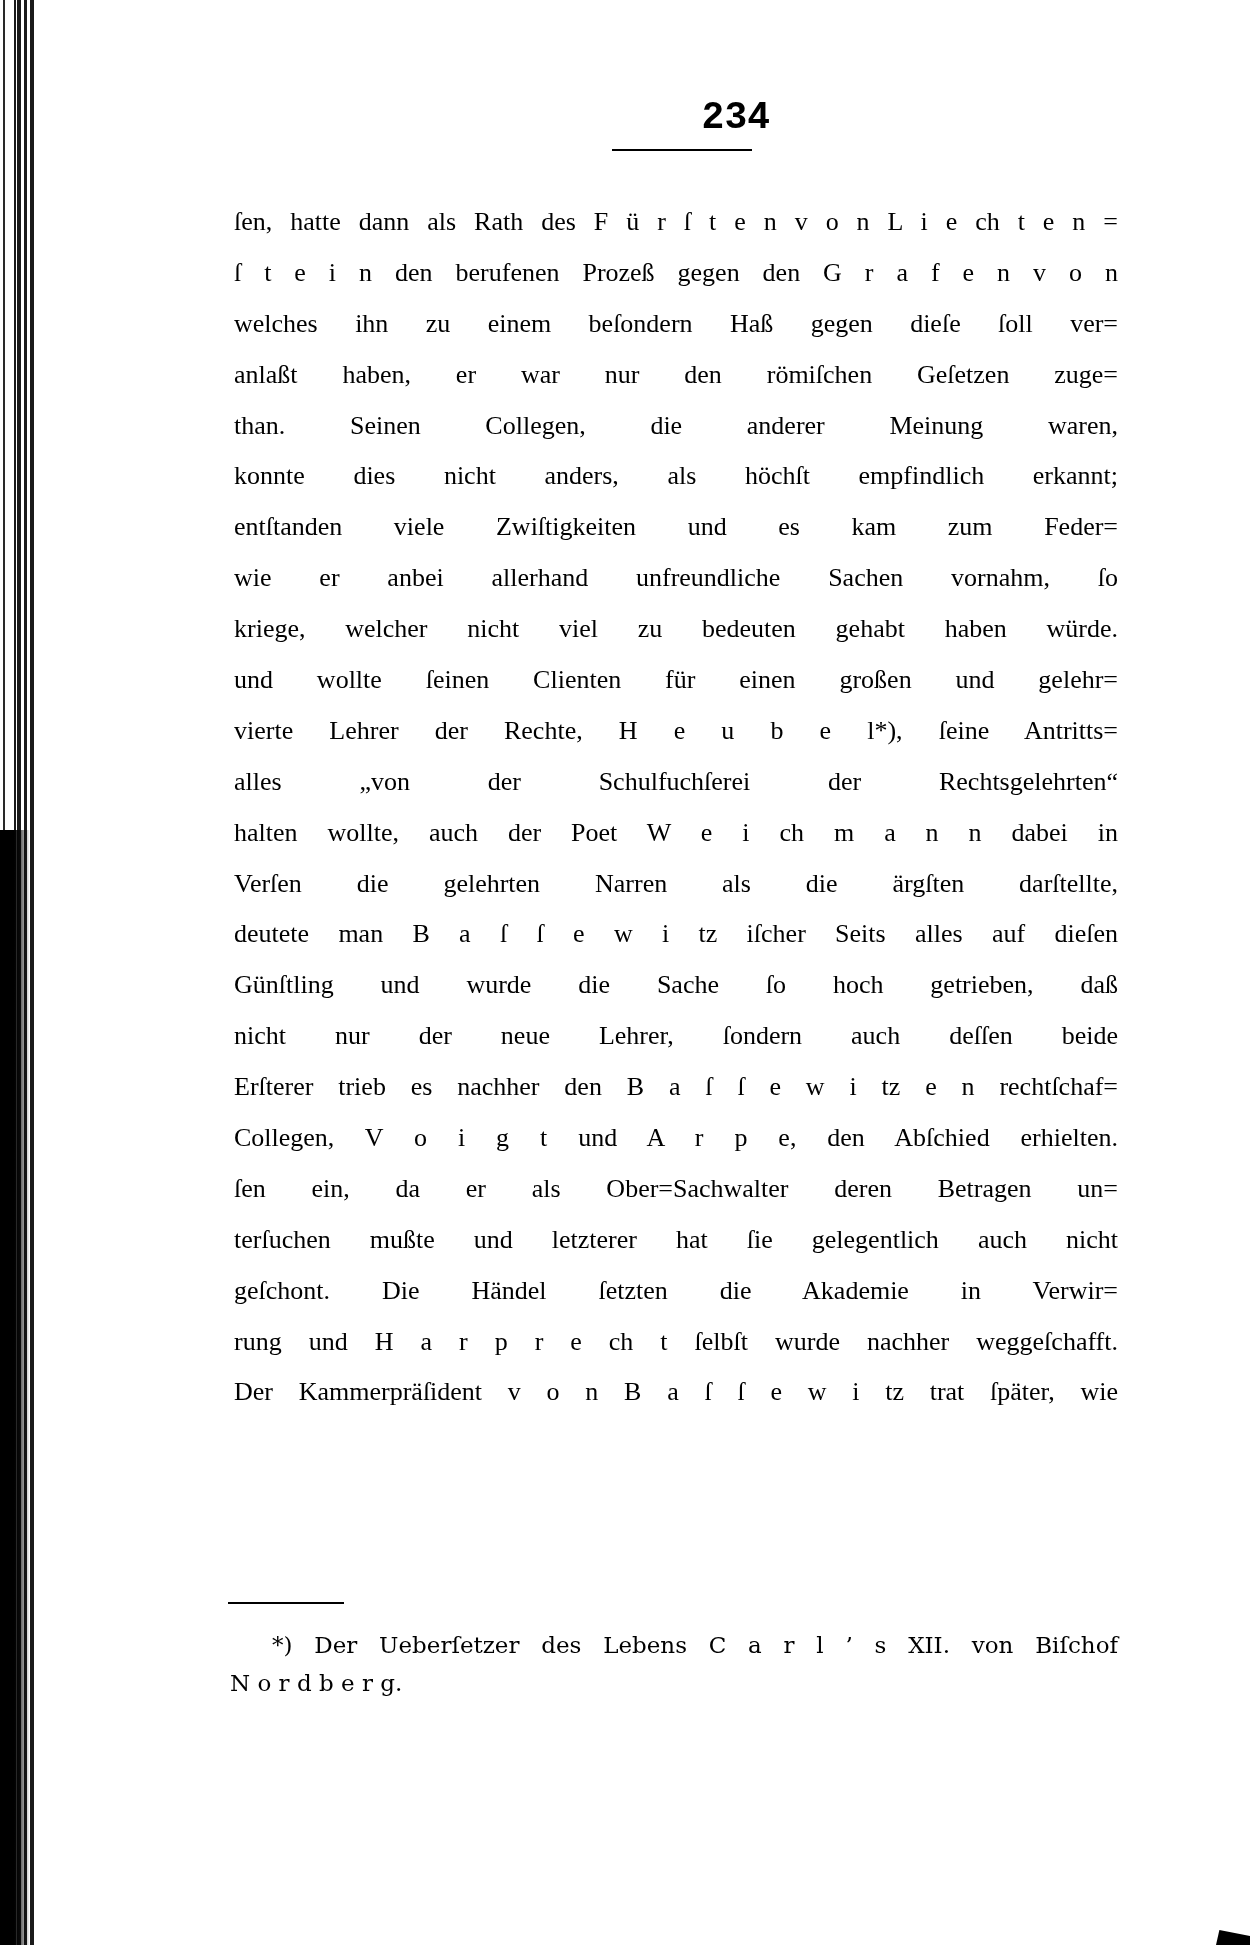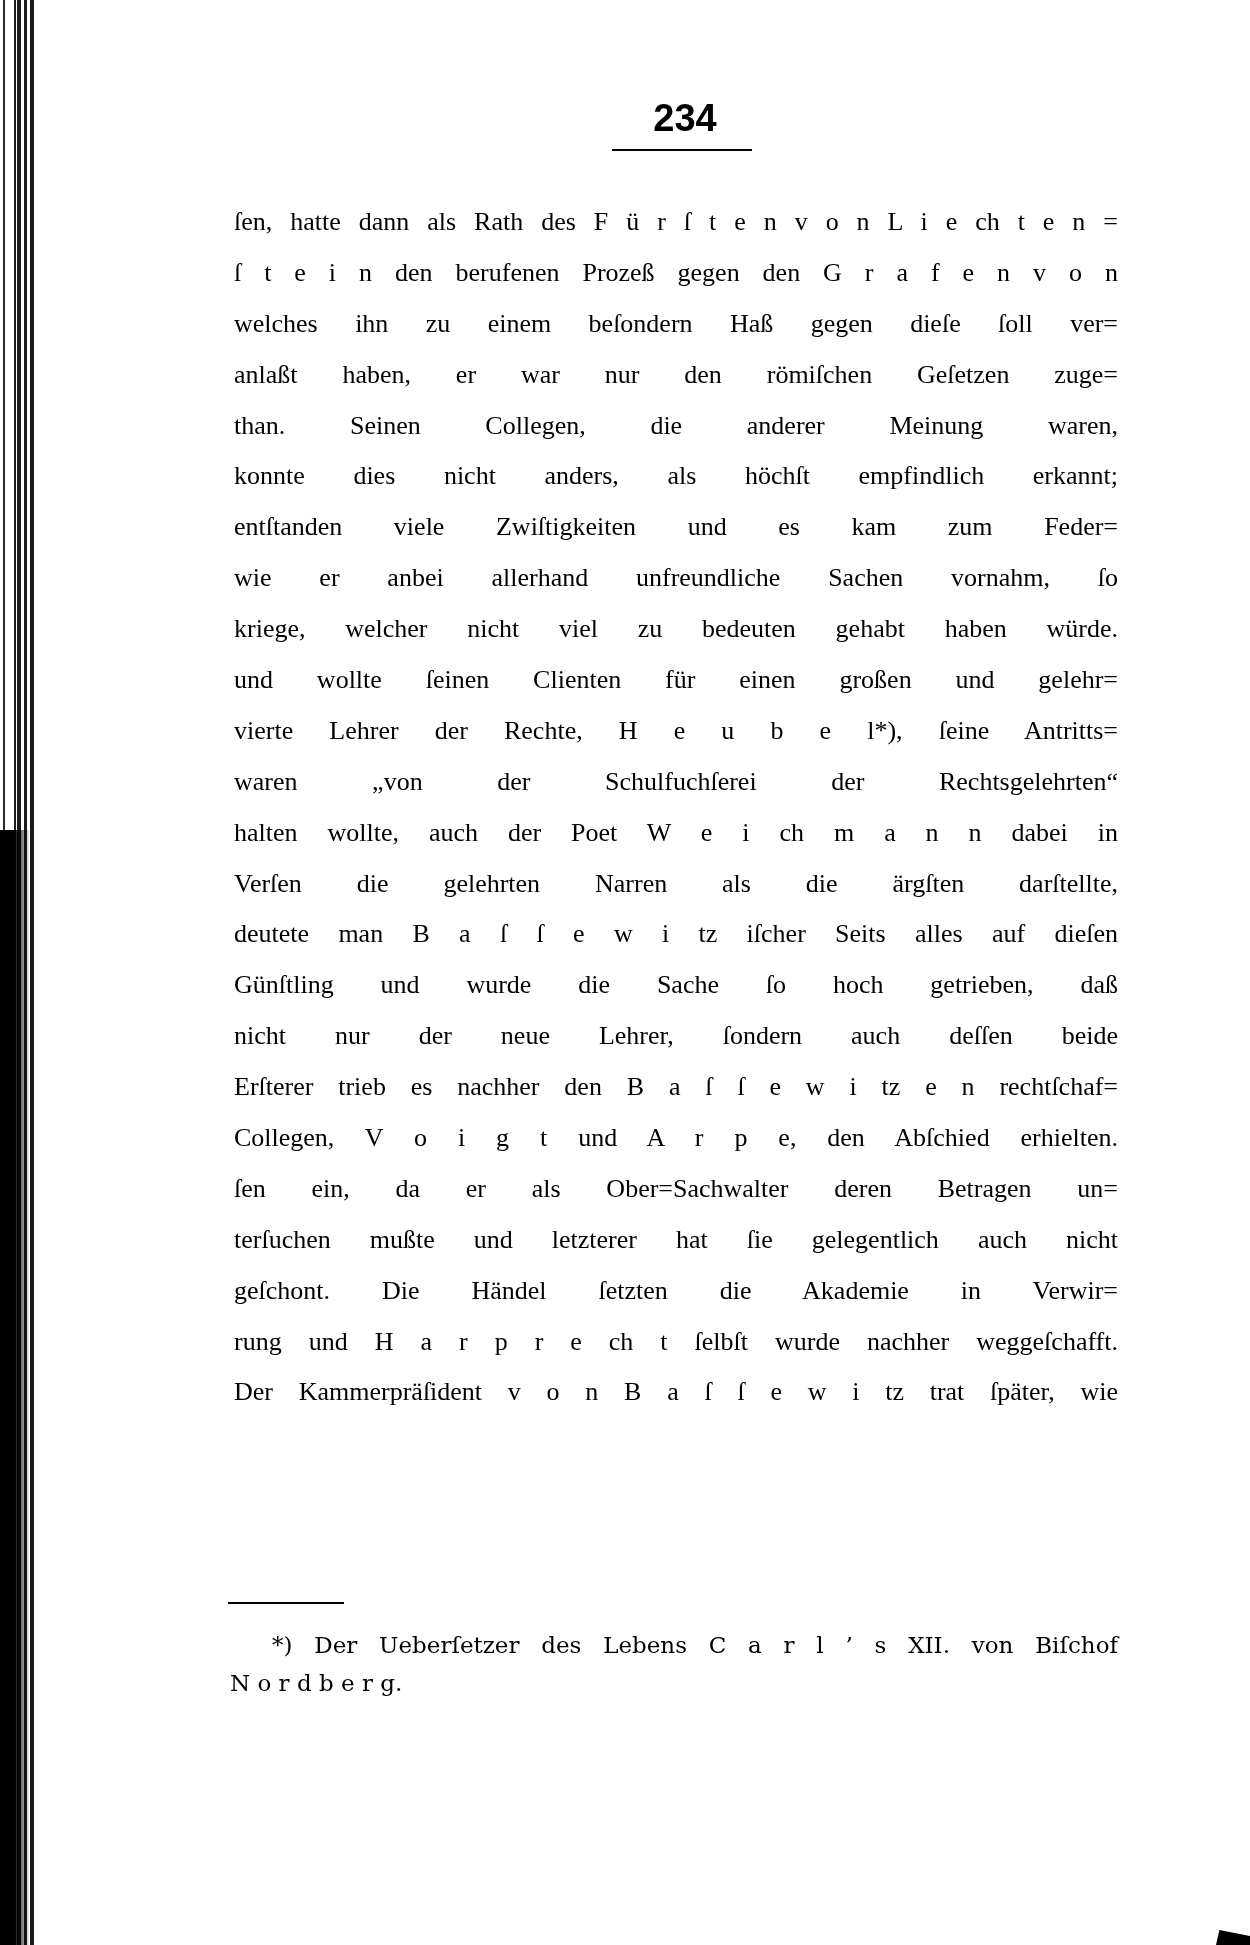--- a/index.html
+++ b/index.html
@@ -51,22 +51,22 @@
       width: 34px;
       height: 15px;
       background: #000;
       clip-path: polygon(0 100%, 10% 0, 100% 40%, 100% 100%);
     }
     .page-number {
       position: absolute;
       left: 600px;
       top: 96px;
       width: 170px;
-      text-align: center;
-      font-family: Liberation Sans, sans-serif;
+      text-align: right;
+      font-family: Liberation Mono, monospace;
       font-weight: bold;
       font-size: 38px;
       line-height: 44px;
     }
     .page-rule {
       position: absolute;
       left: 612px;
       top: 149px;
       width: 140px;
       height: 2px;
@@ -131,21 +131,21 @@
   <div class="line"><span class="t">ſ t e i n  den berufenen Prozeß gegen den G r a f e n  v o n</span></div>
   <div class="line"><span class="t">welches ihn zu einem beſondern Haß gegen dieſe ſoll ver=</span></div>
   <div class="line"><span class="t">anlaßt haben, er war nur den römiſchen Geſetzen zuge=</span></div>
   <div class="line"><span class="t">than.  Seinen Collegen, die anderer Meinung waren,</span></div>
   <div class="line"><span class="t">konnte dies nicht anders, als höchſt empfindlich erkannt;</span></div>
   <div class="line"><span class="t">entſtanden viele Zwiſtigkeiten und es kam zum Feder=</span></div>
   <div class="line"><span class="t">wie er anbei allerhand unfreundliche Sachen vornahm, ſo</span></div>
   <div class="line"><span class="t">kriege, welcher nicht viel zu bedeuten gehabt haben würde.</span></div>
   <div class="line"><span class="t">und wollte ſeinen Clienten für einen großen und gelehr=</span></div>
   <div class="line"><span class="t">vierte Lehrer der Rechte, H e u b e l*), ſeine Antritts=</span></div>
-  <div class="line"><span class="t">waren „von der Schulfuchſerei der Rechtsgelehrten“</span></div>
+  <div class="line"><span class="t">alles „von der Schulfuchſerei der Rechtsgelehrten“</span></div>
   <div class="line"><span class="t">halten wollte, auch der Poet W e i ch m a n n dabei in</span></div>
   <div class="line"><span class="t">Verſen die gelehrten Narren als die ärgſten darſtellte,</span></div>
   <div class="line"><span class="t">deutete man B a ſ ſ e w i tz iſcher Seits alles auf dieſen</span></div>
   <div class="line"><span class="t">Günſtling und wurde die Sache ſo hoch getrieben, daß</span></div>
   <div class="line"><span class="t">nicht nur der neue Lehrer, ſondern auch deſſen beide</span></div>
   <div class="line"><span class="t">Erſterer trieb es nachher den B a ſ ſ e w i tz e n rechtſchaf=</span></div>
   <div class="line"><span class="t">Collegen, V o i g t und A r p e, den Abſchied erhielten.</span></div>
   <div class="line"><span class="t">ſen ein, da er als Ober=Sachwalter deren Betragen un=</span></div>
   <div class="line"><span class="t">terſuchen mußte und letzterer hat ſie gelegentlich auch nicht</span></div>
   <div class="line"><span class="t">geſchont.  Die Händel ſetzten die Akademie in Verwir=</span></div>

